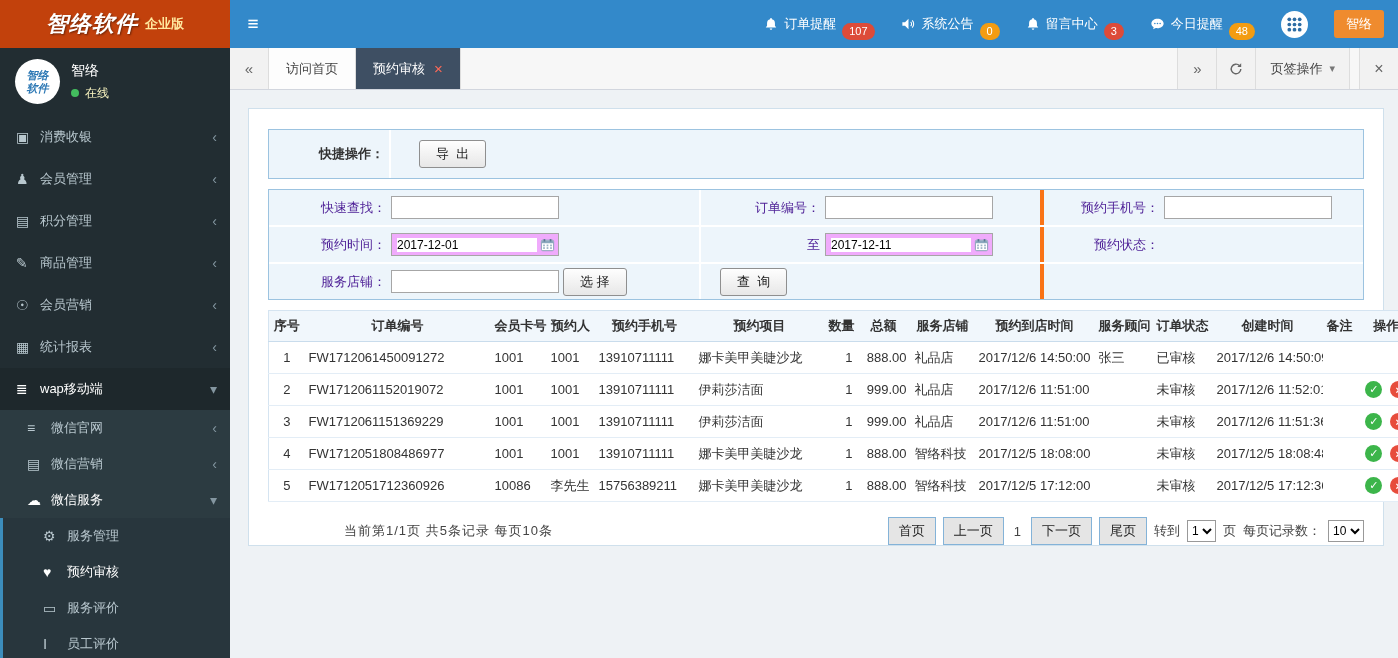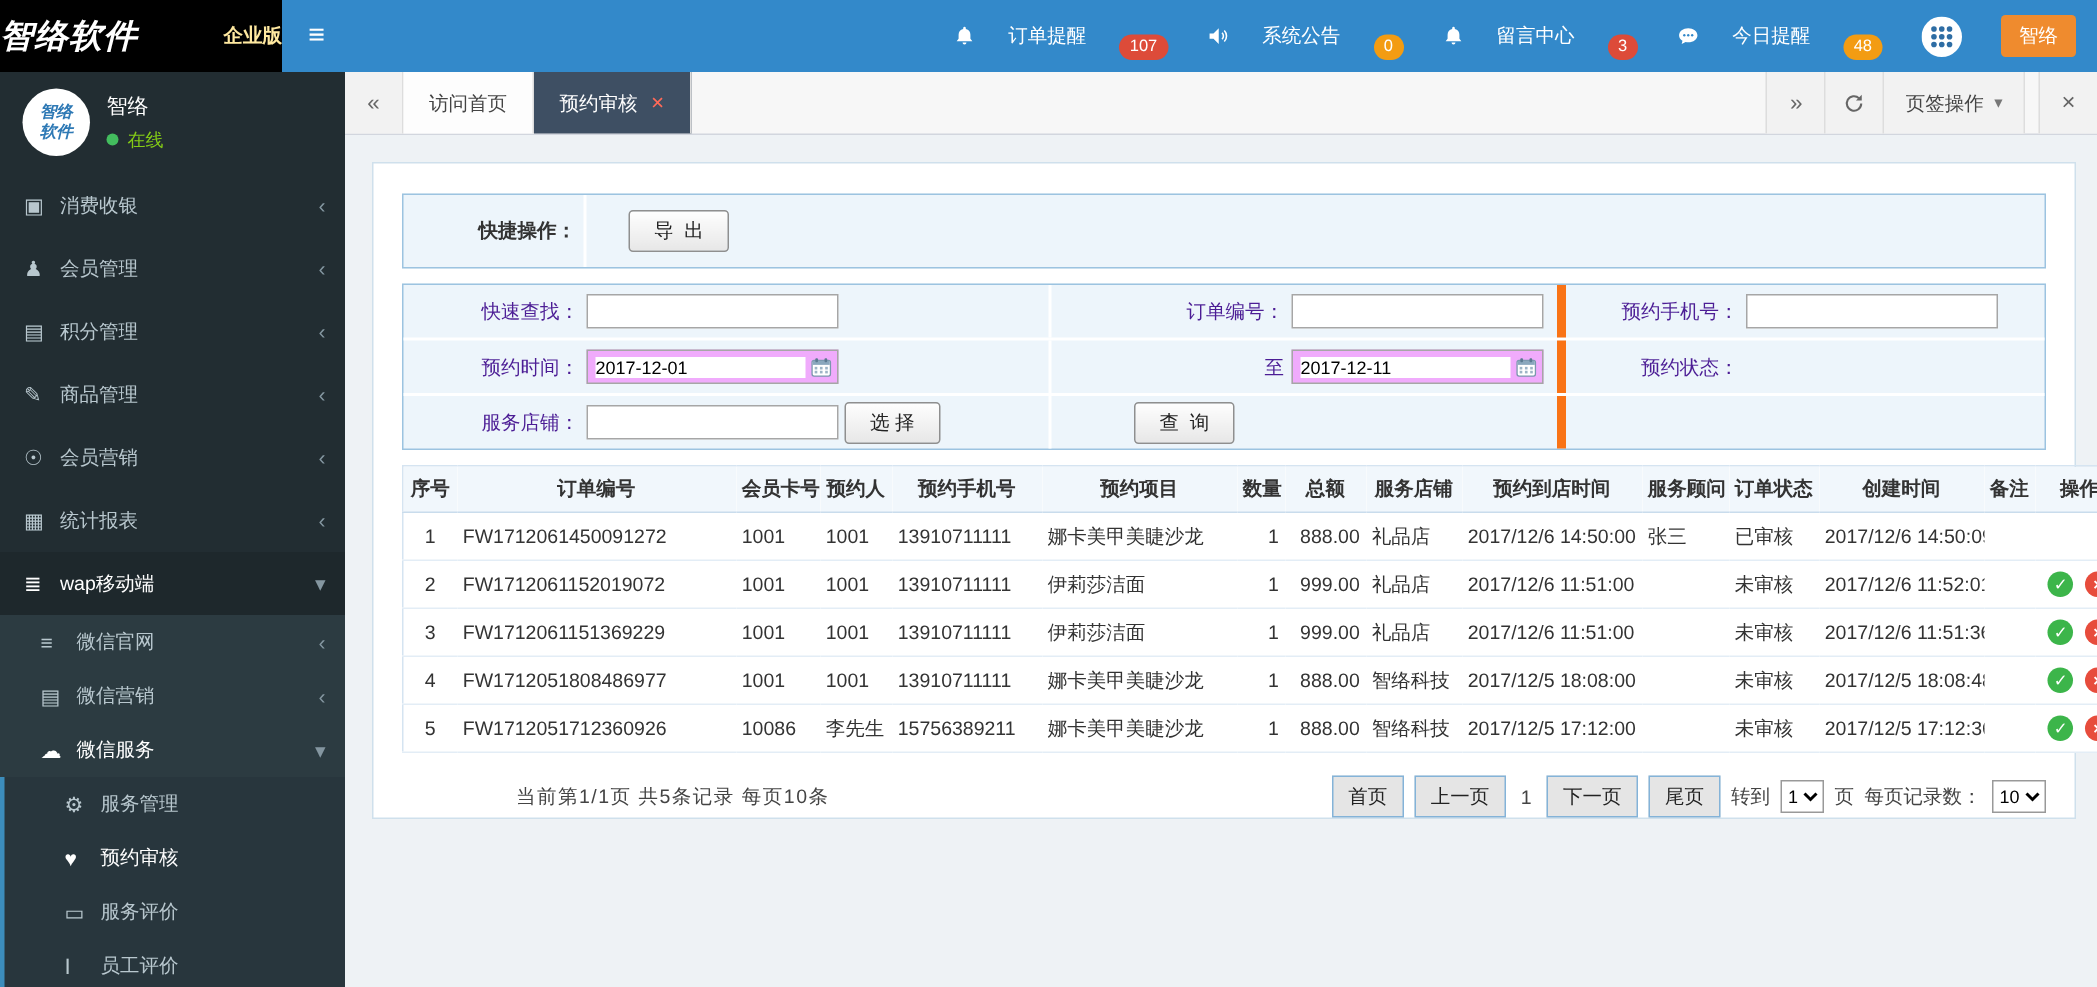--- a/index.html
+++ b/index.html
@@ -3,36 +3,36 @@
 <meta charset="utf-8">
 <style>
   html,body{margin:0;padding:0;}
   body{
     width:1398px;height:658px;overflow:hidden;position:relative;
     font-family:"Liberation Sans","DejaVu Sans",sans-serif;
     background:#eef2f5;color:#333;font-size:13px;
   }
   
   .topbar{position:absolute;top:0;left:0;right:0;height:48px;background:#3389ca;display:flex;align-items:stretch;color:#fff;z-index:30;}
-  .brand{width:188px;background:#000000;display:flex;align-items:center;justify-content:space-between;gap:7px;flex:none;cursor:pointer;}
+  .brand{width:230px;background:#c2410c;display:flex;align-items:center;justify-content:center;gap:7px;flex:none;cursor:pointer;}
   .brand-main{font-size:22px;font-weight:bold;font-style:italic;letter-spacing:1px;text-shadow:1px 1px 2px rgba(0,0,0,.45);}
   .brand-edition{font-size:13px;font-weight:bold;color:#ffe9a0;}
   .hamburger{width:46px;display:flex;align-items:center;justify-content:center;font-size:19px;cursor:pointer;}
   .top-right{margin-left:auto;display:flex;align-items:center;gap:26px;padding-right:14px;font-size:13px;}
-  .notice{display:flex;align-items:center;gap:22px;cursor:pointer;white-space:nowrap;}
+  .notice{display:flex;align-items:center;gap:6px;cursor:pointer;white-space:nowrap;}
   .nicon{display:inline-flex;align-items:center;}
   .badge{font-size:11px;line-height:1;padding:3px 7px;border-radius:9px;color:#fff;background:#dd4b39;margin-top:15px;}
   .avatar{width:27px;height:27px;cursor:pointer;display:inline-flex;}
   .user-badge{background:#ef8b2e;padding:5px 12px;border-radius:3px;cursor:pointer;}
   
   .sidebar{position:absolute;top:48px;left:0;bottom:0;width:230px;background:#222d32;color:#b8c7ce;overflow:hidden;z-index:20;}
   .profile{display:flex;align-items:center;gap:11px;padding:11px 15px 12px;}
   .pavatar{width:45px;height:45px;border-radius:50%;background:#fff;display:flex;flex-direction:column;align-items:center;justify-content:center;color:#2e79b5;font-weight:bold;font-style:italic;font-size:11px;line-height:1.15;flex:none;}
   .pname{color:#fff;font-size:14px;margin-bottom:5px;}
-  .pstatus{font-size:12px;color:#84cc16;display:flex;align-items:center;gap:6px;}
+  .pstatus{font-size:12px;color:#fef9c3;display:flex;align-items:center;gap:6px;}
   .dot{width:8px;height:8px;border-radius:50%;background:#43bd5e;flex:none;}
   .menu-item{height:42px;display:flex;align-items:center;padding:0 13px 0 16px;font-size:13px;cursor:pointer;}
   .menu-item .mi{width:24px;font-size:14px;flex:none;font-style:normal;}
   .menu-item .lbl{flex:1;}
   .menu-item .chev{color:#8496a0;font-size:14px;}
   .menu-item.active{background:#1e282c;color:#fff;}
   .sub{background:#2c3b41;}
   .sub .menu-item{height:36px;padding-left:27px;}
   .sub .menu-item.open{color:#fff;}
   .sub2{background:#28363d;}
@@ -54,21 +54,21 @@
   .card{background:#fff;border:1px solid #cfe0ec;height:438px;box-sizing:border-box;padding:20px 19px;}
   .qbox{border:1px solid #9cc3e0;background:#edf5fb;height:50px;display:flex;align-items:center;box-sizing:border-box;}
   .q-labelcell{width:122px;height:100%;border-right:2px solid #fff;display:flex;align-items:center;justify-content:flex-end;padding-right:5px;box-sizing:border-box;font-weight:bold;}
   .btn{background:linear-gradient(#fefefe,#e7e7e7);border:1px solid #8f8f8f;border-radius:3px;padding:4px 16px;font-size:13px;color:#222;cursor:pointer;font-family:inherit;white-space:pre;}
   .qbox .btn{margin-left:28px;}
   .fbox{border:1px solid #9cc3e0;background:#edf5fb;margin-top:10px;}
   .frow{display:flex;align-items:stretch;height:35px;border-bottom:2px solid #fff;}
   .frow:last-child{border-bottom:none;}
   .fgroup{display:flex;align-items:center;height:100%;box-sizing:border-box;}
   .g1{width:432px;border-right:2px solid #fff;}
-  .g2{width:343px;border-right:6px solid #f97316;padding-left:36px;}
+  .g2{width:343px;border-right:4px solid #f97316;}
   .g3{flex:1;}
   .flabel{text-align:right;padding-right:5px;box-sizing:border-box;flex:none;color:#4c1d95;}
   .g1 .flabel{width:122px;}
   .g2 .flabel{width:124px;}
   .g3 .flabel{width:120px;}
   .inp{height:23px;border:1px solid #a6a6a6;width:168px;padding:0 5px;font-size:12px;font-family:inherit;background:#fff;box-sizing:border-box;}
   .datewrap{display:flex;align-items:center;border:1px solid #a6a6a6;background:#f0abfc;width:168px;height:23px;box-sizing:border-box;padding:0 3px 0 5px;gap:3px;}
   .datewrap input{border:none;flex:1;min-width:0;font-size:12px;font-family:inherit;outline:none;padding:0;}
   .calbtn{display:inline-flex;cursor:pointer;flex:none;}
   .sel{width:170px;height:25px;border:1px solid #a6a6a6;font-size:12px;background:#fff;font-family:inherit;}

